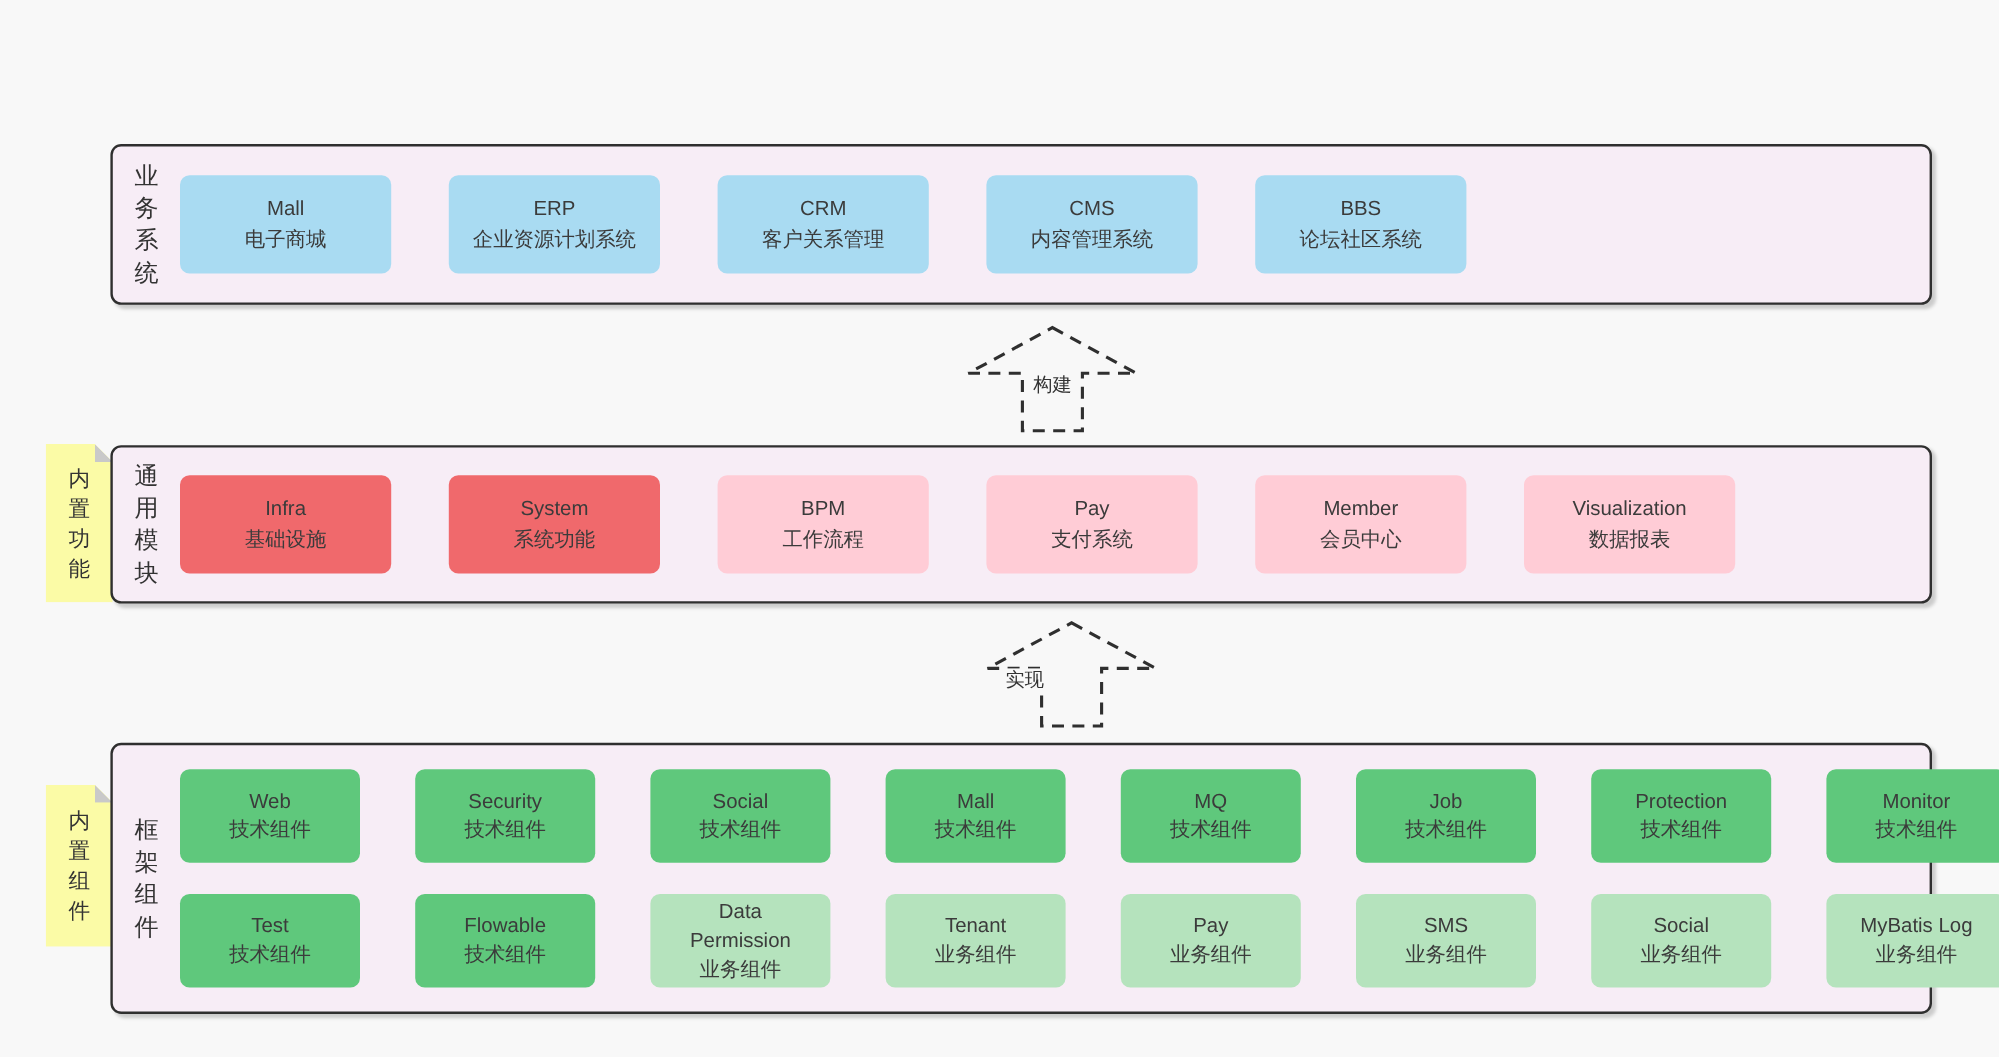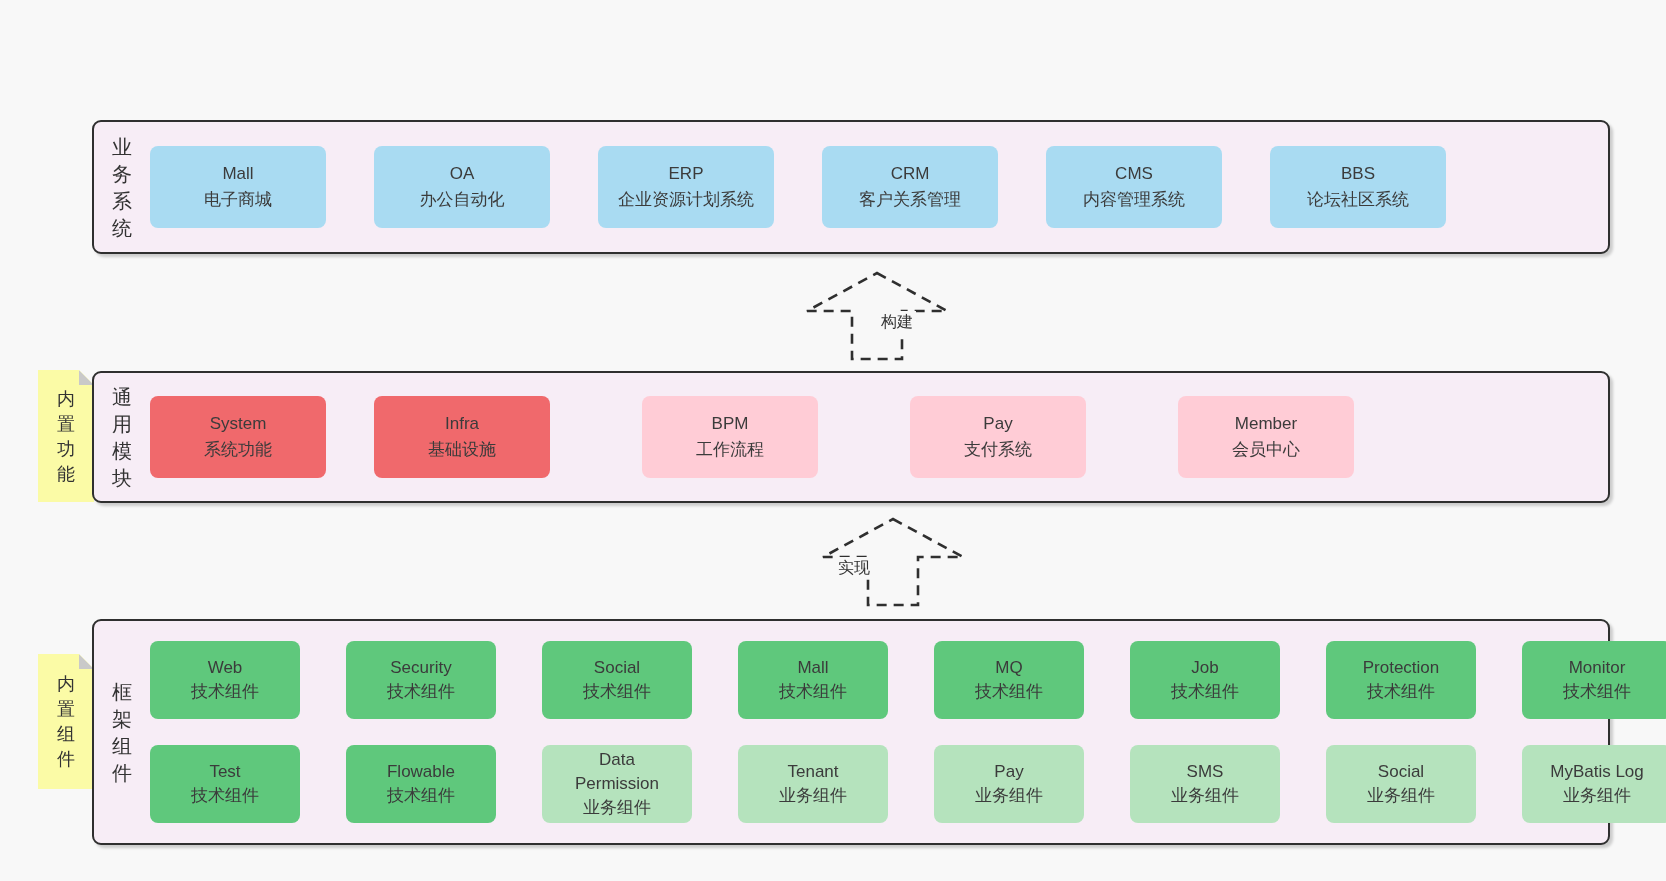--- a/index.html
+++ b/index.html
@@ -34,21 +34,21 @@
     align-items:center;justify-content:center;text-align:center;
     font-size:17px;line-height:26px;color:#3b3b3b;
   }
   .p1 .box,.p2 .box{width:176px;height:82px;}
   .p3 .box{width:150px;height:78px;line-height:24px;}
   .p3 .box .t{max-width:118px;}
   .box .t{display:block;}
   .box .d{display:block;}
   .c-blue{background:var(--blue,#a9dbf2);}
   .c-red{background:var(--red,#f0696c);}
-  .c-pink{background:var(--pink,#ffccd6);margin-left:44px;}
+  .c-pink{background:var(--pink,#ffccd6);}
   .c-green{background:var(--green,#5fc87c);}
   .c-greenlight{background:var(--green_light,#b5e3bd);}
   .note{
     position:absolute;left:38px;width:56px;box-sizing:border-box;
     background:var(--note_bg,#fbfba6);
     clip-path:polygon(0 0, calc(100% - 15px) 0, 100% 15px, 100% 100%, 0 100%);
     display:flex;flex-direction:column;align-items:center;justify-content:center;
     gap:7px;font-size:18px;color:#333;line-height:1;z-index:0;
   }
   .note::after{
@@ -62,21 +62,21 @@
   .a2{left:818px;top:516px;}
   .arrow polygon{
     fill:none;stroke:var(--line,#2f2f2f);stroke-width:2.6;
     stroke-dasharray:10 7;stroke-linejoin:miter;
   }
   .alabel{
     position:absolute;z-index:2;transform:translateX(-50%);
     font-size:16px;color:#333;background:var(--page_bg,#f8f8f8);
     padding:1px 3px;line-height:20px;
   }
-  .al1{left:877px;top:311px;margin-left:20px;}
+  .al1{left:877px;top:311px;}
   .al2{left:854px;top:557px;}
 </style>
 </head>
 <body>
 
 <div class="note n1">
     <span>内</span>
     <span>置</span>
     <span>功</span>
     <span>能</span>
@@ -95,24 +95,20 @@
       <span>系</span>
       <span>统</span>
     </div>
   <div class="rows">
       <div class="row">
         <div class="box c-blue">
           <span class="t">Mall</span>
           <span class="d">电子商城</span>
         </div>
         <div class="box c-blue">
-          <span class="t">OA</span>
-          <span class="d">办公自动化</span>
-        </div>
-        <div class="box c-blue">
           <span class="t">ERP</span>
           <span class="d">企业资源计划系统</span>
         </div>
         <div class="box c-blue">
           <span class="t">CRM</span>
           <span class="d">客户关系管理</span>
         </div>
         <div class="box c-blue">
           <span class="t">CMS</span>
           <span class="d">内容管理系统</span>
@@ -133,38 +129,42 @@
 <section class="panel p2">
   <div class="plabel">
       <span>通</span>
       <span>用</span>
       <span>模</span>
       <span>块</span>
     </div>
   <div class="rows">
       <div class="row">
         <div class="box c-red">
+          <span class="t">Infra</span>
+          <span class="d">基础设施</span>
+        </div>
+        <div class="box c-red">
           <span class="t">System</span>
           <span class="d">系统功能</span>
         </div>
-        <div class="box c-red">
-          <span class="t">Infra</span>
-          <span class="d">基础设施</span>
-        </div>
         <div class="box c-pink">
           <span class="t">BPM</span>
           <span class="d">工作流程</span>
         </div>
         <div class="box c-pink">
           <span class="t">Pay</span>
           <span class="d">支付系统</span>
         </div>
         <div class="box c-pink">
           <span class="t">Member</span>
           <span class="d">会员中心</span>
+        </div>
+        <div class="box c-pink">
+          <span class="t">Visualization</span>
+          <span class="d">数据报表</span>
         </div>
       </div>
     </div>
 </section>
 
 <svg class="arrow a2" width="150" height="92" viewBox="0 0 150 92">
   <polygon points="75,3 145,41 100,41 100,89 50,89 50,41 5,41"></polygon>
 </svg>
 <span class="alabel al2">实现</span>
 

